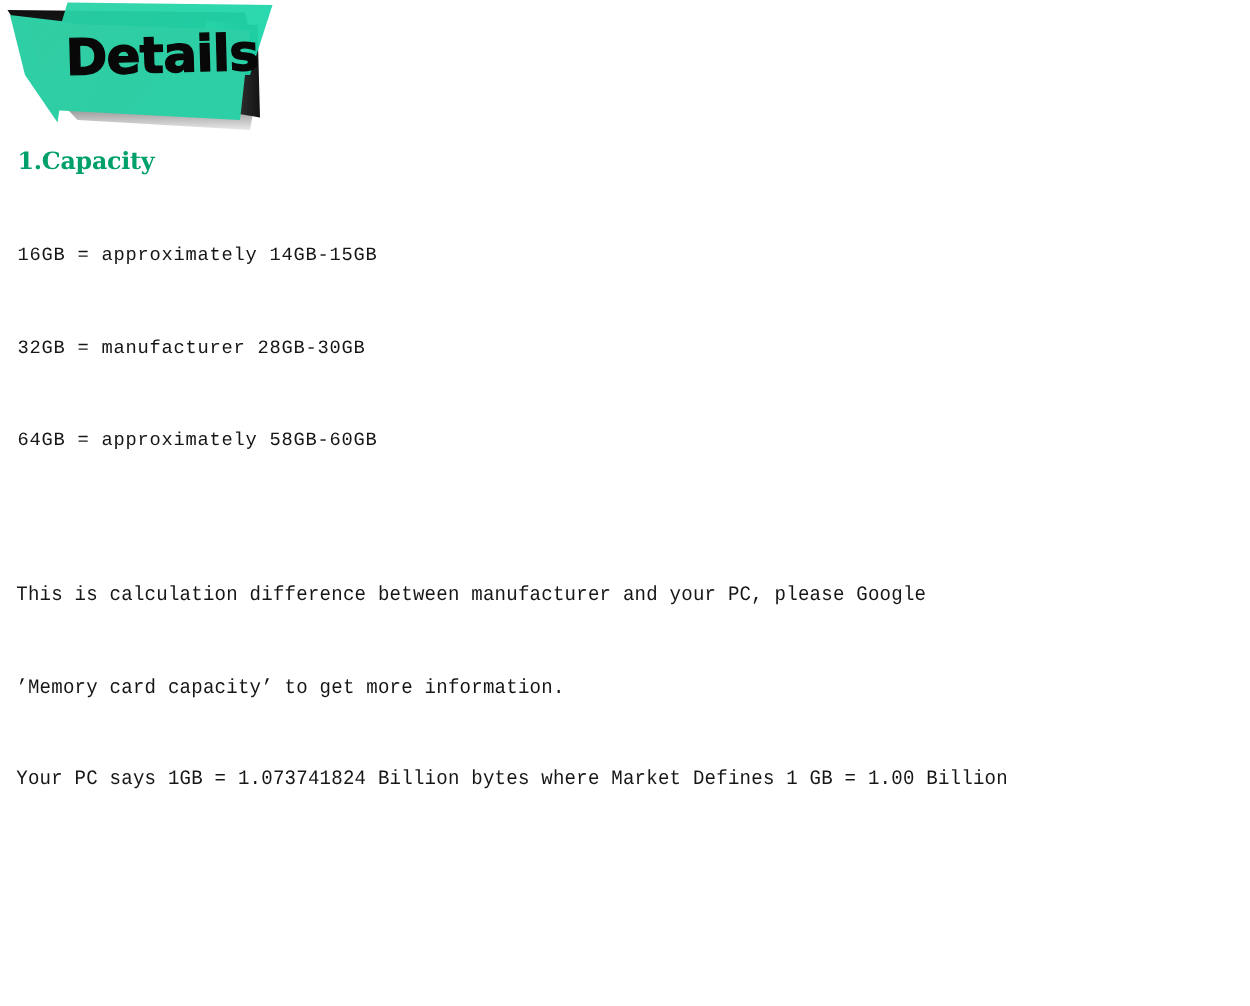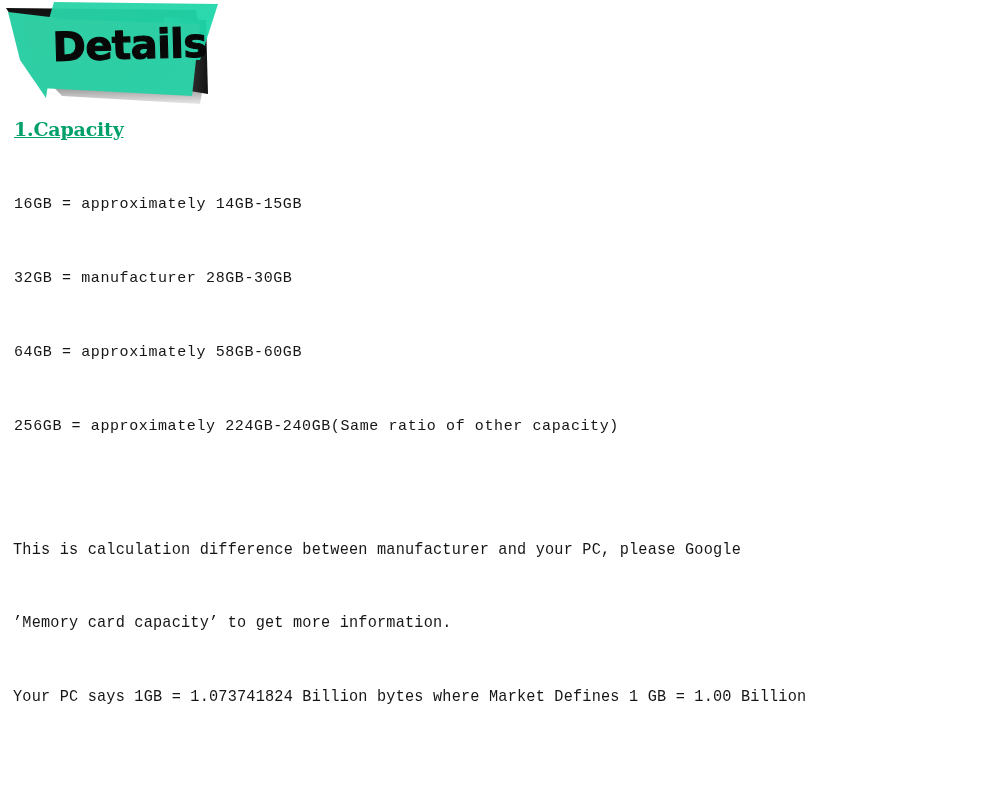--- a/index.html
+++ b/index.html
@@ -55,21 +55,20 @@
   }
   .sec-head {
     font-family: "DejaVu Serif", "Liberation Serif", serif;
     font-weight: bold;
     font-size: 19px;
     line-height: 22px;
     letter-spacing: -0.2px;
     margin: 0;
     padding: 0 0 2px 14px;
     white-space: nowrap;
-    text-decoration: underline;
   }
   .body-block {
     font-family: "Liberation Mono", "DejaVu Sans Mono", monospace;
     font-size: 16.4px;
     line-height: 24.6px;
     color: #161616;
     padding-left: 14px;
     white-space: pre;
   }
   .body-block.wide {
@@ -138,21 +137,20 @@
 </div>
 
 <div class="content">
 
   <section class="section" id="sec-capacity">
     <h2 class="sec-head" style="color: rgb(0, 160, 106);">1.Capacity</h2>
     <div class="body-block wide">
       <span class="line">16GB = approximately 14GB-15GB</span>
       <span class="line">32GB = manufacturer 28GB-30GB</span>
       <span class="line">64GB = approximately 58GB-60GB</span>
-      <span class="line">256GB = approximately 224GB-240GB(Same ratio of other capacity)</span>
     </div>
     <div class="body-block narrow">
       <span class="line">This is calculation difference between manufacturer and your PC, please Google</span>
       <span class="line">’Memory card capacity’ to get more information.</span>
       <span class="line">Your PC says 1GB = 1.073741824 Billion bytes where Market Defines 1 GB = 1.00 Billion</span>
       
     </div>
   </section>
 
 </div>

